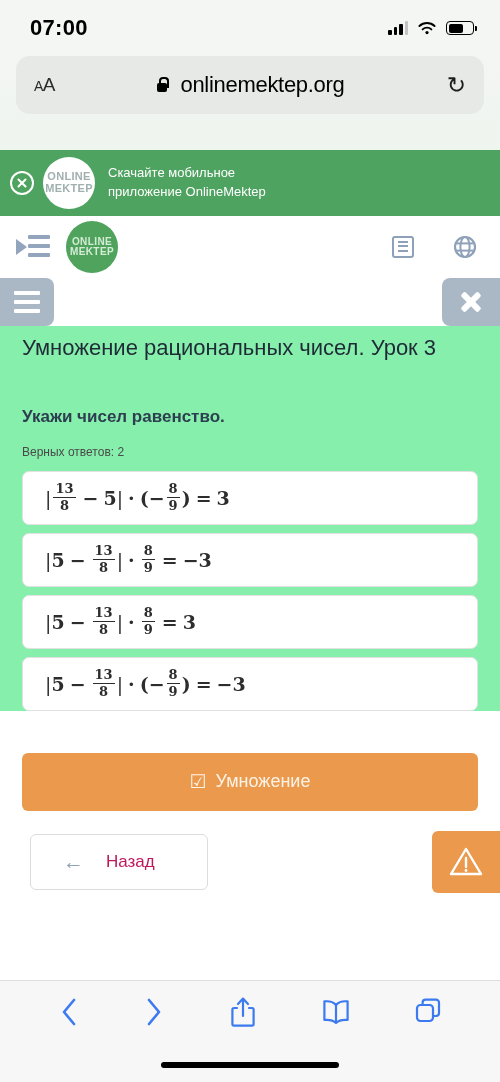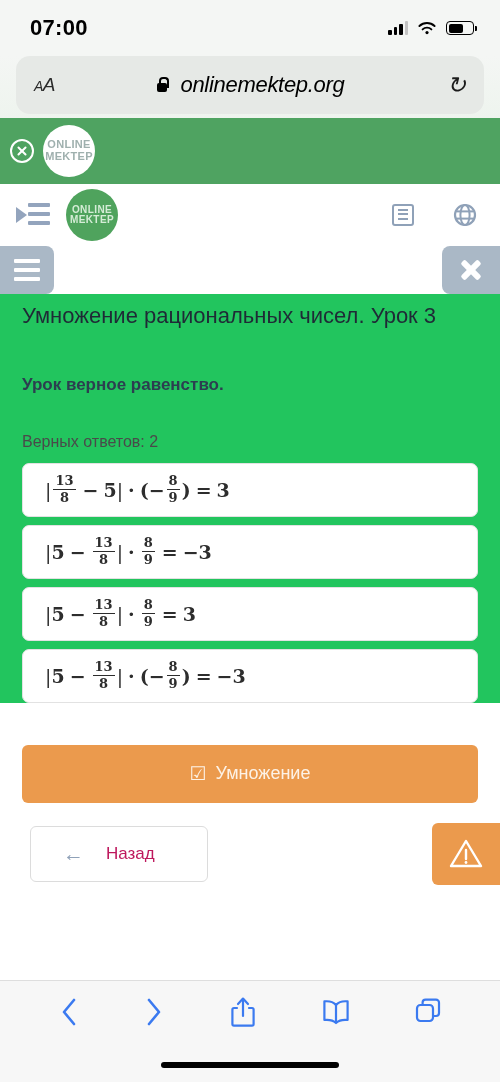--- a/index.html
+++ b/index.html
@@ -35,24 +35,24 @@
     border-radius: 4px; position: relative; padding: 1.5px;
   }
   .battery::after {
     content:""; position:absolute; right:-3.6px; top:4px;
     width:2px; height:5px; background:#000; border-radius:0 1px 1px 0;
   }
   .battery span { display:block; height:100%; width:62%; background:#000; border-radius:2px; }
 
   
   .urlbar-wrap {
-    height: 62px;
+    height: 94px;
     background: linear-gradient(180deg,#f4f6f4 0%, #eef4ee 100%);
     padding: 0 16px 16px 16px;
-    display: flex; align-items: flex-start; font-style: italic;
+    display: flex; align-items: flex-start;
   }
   .urlbar {
     flex: 1; height: 58px;
     background: #e6e9e6;
     border-radius: 14px;
     display: flex; align-items: center;
     padding: 0 18px;
     position: relative;
   }
   .aa-btn {
@@ -161,30 +161,30 @@
   }
   .close-x { position: relative; width: 24px; height: 24px; }
   .close-x::before, .close-x::after {
     content:""; position:absolute; left:0; top:9px;
     width:24px; height:6px; background:#fff; border-radius:2px;
   }
   .close-x::before { transform: rotate(45deg); }
   .close-x::after { transform: rotate(-45deg); }
 
   
-  .content { padding: 8px 22px 0 22px; background:#22c55e; }
+  .content { padding: 8px 22px 0 22px; background:#86efac; }
   .lesson-title {
     font-size: 22px; color: #1f2a36; line-height: 1.3;
     font-weight: 400; max-width: 430px;
   }
   .question-prompt {
     font-size: 17px; font-weight: bold; color: #2c3e50;
     margin-top: 44px;
   }
-  .answers-count { font-size: 16px; color: #4a4a4a; margin-top: 38px; }
+  .answers-count { font-size: 12px; color: #4a4a4a; margin-top: 18px; }
 
   .options { margin-top: 12px; display:flex; flex-direction: column; gap: 8px; }
   .option {
     border: 1px solid #e2e2e2; border-radius: 7px;
     min-height: 54px; background: #fff;
     display: flex; align-items: center;
     padding: 6px 22px;
   }
   .math { font-family: "DejaVu Serif", serif; font-size: 19px; color: #2d2d2d; font-weight:700;
           display:inline-flex; align-items:center; white-space: nowrap; }
@@ -273,20 +273,24 @@
     <div class="reload-btn">↻</div>
   </div>
 </div>
 
 <div class="appbanner">
   <div class="banner-close"></div>
   <div class="banner-logo">
     <b>ONLINE</b>
     <i>MEKTEP</i>
   </div>
+  <div class="banner-text">
+    <div>Скачайте мобильное</div>
+    <div>приложение OnlineMektep</div>
+  </div>
 </div>
 
 <div class="site-header">
   <div class="indent-icon">
     <span class="ln"></span>
       <span class="ln"></span>
       <span class="ln"></span>
       <span class="ln"></span>
   </div>
   <div class="site-logo">
@@ -313,21 +317,21 @@
       <span></span>
       <span></span>
   </div>
   <div class="close-tab">
     <div class="close-x"></div>
   </div>
 </div>
 
 <div class="content">
   <div class="lesson-title">Умножение рациональных чисел. Урок 3</div>
-  <div class="question-prompt">Урок верное равенство.</div>
+  <div class="question-prompt">Укажи чисел равенство.</div>
   <div class="answers-count">Верных ответов: 2</div>
 
   <div class="options">
 
     <div class="option">
       <span class="math">
         <span class="bar">|</span>
         <span class="frac">
           <span class="num">13</span>
           <span class="den">8</span>

